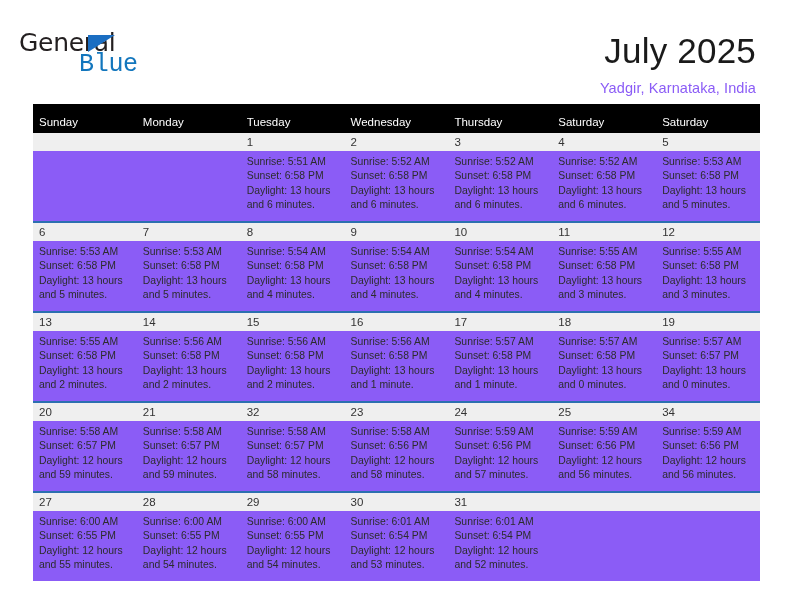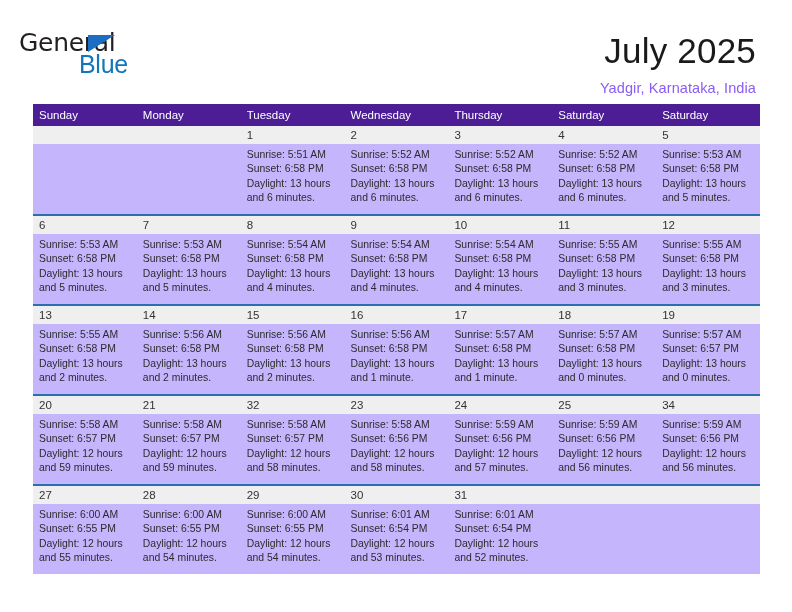--- a/index.html
+++ b/index.html
@@ -49,21 +49,21 @@
     color: #231f20;
     font-family: "DejaVu Sans", sans-serif;
   }
   .brand-blue {
     position: absolute;
     left: 60px;
     top: 22px;
     font-size: 25px;
     letter-spacing: -0.3px;
     color: #1276bd;
-    font-family: Liberation Sans, sans-serif;
+    font-family: Liberation Mono, monospace;
   }
   .brand-flag {
     position: absolute;
     left: 69px;
     top: 5px;
     width: 0;
     height: 0;
     border-left: 27px solid #1b6ec2;
     border-bottom: 17px solid transparent;
   }
@@ -89,22 +89,22 @@
   
   .calendar {
     position: absolute;
     left: 33px;
     top: 104px;
     width: 727px;
   }
 
   .dow-row {
     display: flex;
-    background: #4c1d95;
-    height: 22px;
+    background: #000000;
+    height: 29px;
     align-items: flex-end;
   }
   .dow-cell {
     flex: 1 1 0;
     color: #ffffff;
     font-size: 11.5px;
     line-height: 22px;
     padding-left: 6px;
     box-sizing: border-box;
     white-space: nowrap;
@@ -127,21 +127,21 @@
     flex: 1 1 0;
     font-size: 11.5px;
     color: #333333;
     line-height: 18px;
     padding-left: 6px;
     box-sizing: border-box;
   }
 
   .week-body {
     display: flex;
-    background: #c4b5fd;
+    background: #8b5cf6;
     height: 70px;
   }
   .info-cell {
     flex: 1 1 0;
     padding: 4px 6px 0 6px;
     box-sizing: border-box;
     font-size: 10.4px;
     line-height: 14.3px;
     color: #2c2c2c;
   }

